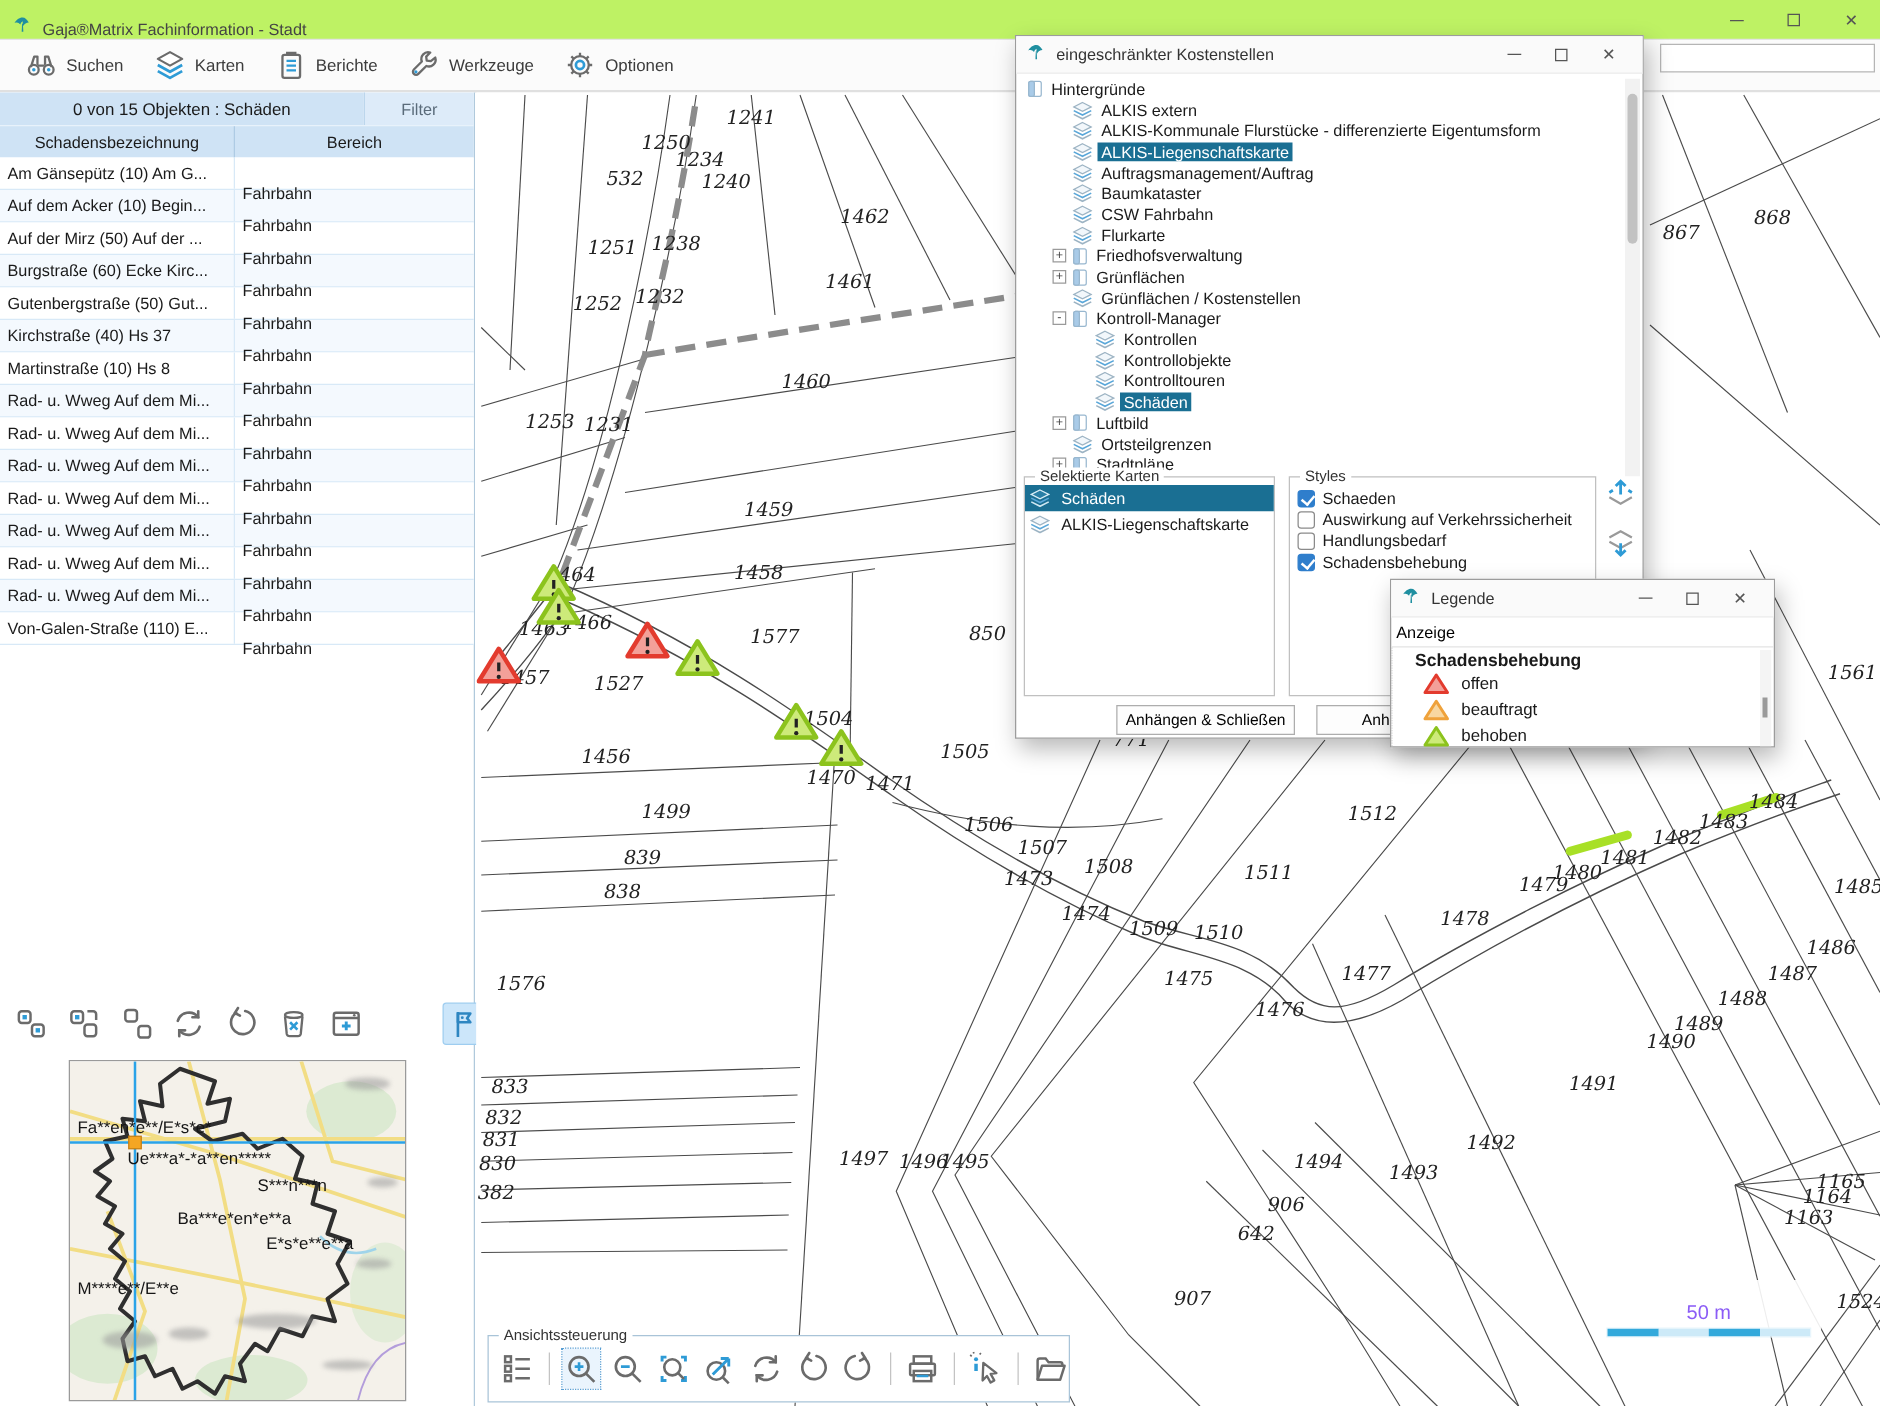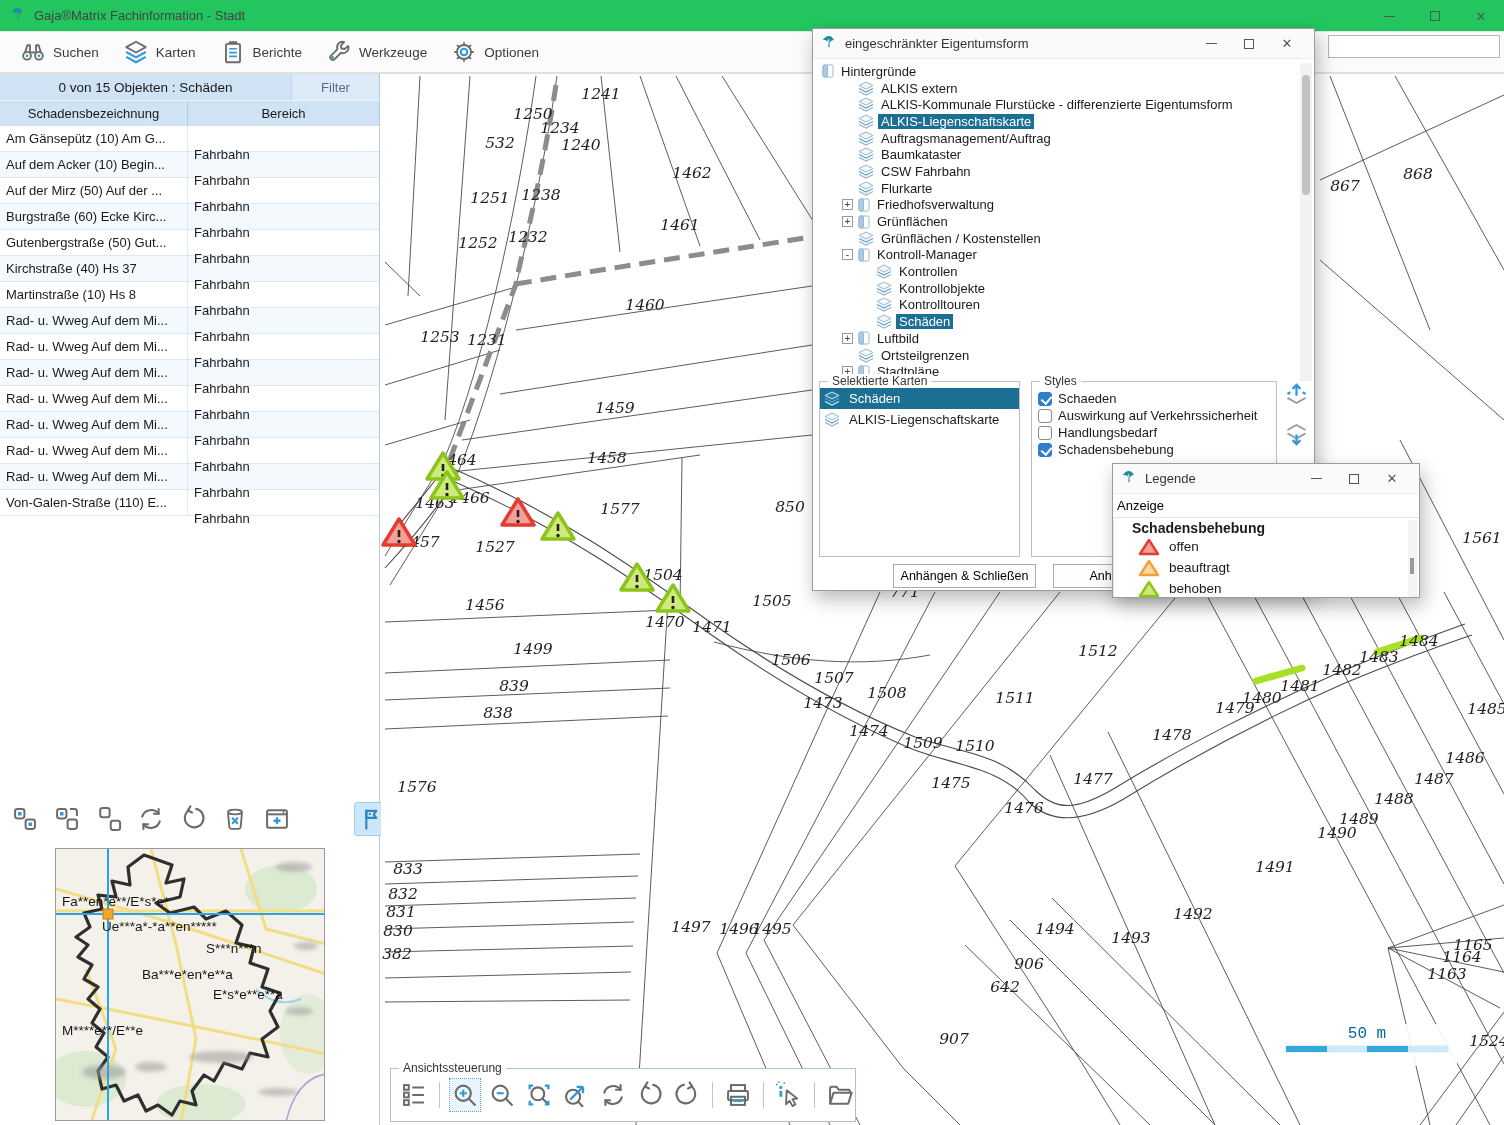--- a/index.html
+++ b/index.html
@@ -1,21 +1,21 @@
 <!DOCTYPE html>
 <html><head>
 <meta charset="utf-8">
 <style>
   html,body{margin:0;padding:0;background:#dcdcdc;}
   *{box-sizing:border-box;}
   .app{position:relative;width:1504px;height:1125px;background:#fff;overflow:hidden;
        font-family:"Liberation Sans",sans-serif;font-size:13px;color:#1a1a1a;}
   
-  .titlebar{position:absolute;left:0;top:0;width:100%;height:32px;background:#22c55e;
-            border-bottom:1px solid #e3e3e3;display:flex;align-items:center;padding:0 10px;}
+  .titlebar{position:absolute;left:0;top:0;width:100%;height:32px;background:#bef264;
+            border-bottom:1px solid #e3e3e3;display:flex;align-items:flex-end;padding:0 10px;}
   .titlebar .ttl{margin-left:8px;color:#444;font-size:13px;}
   .wbtns{position:absolute;right:0;top:0;height:32px;display:flex;}
   .wbtn{width:46px;height:32px;display:flex;align-items:center;justify-content:center;color:#555;font-size:13px;}
   .wbtn .minb{display:inline-block;width:11px;border-bottom:1.5px solid #555;}
   .wbtn .maxb{display:inline-block;width:10px;height:10px;border:1.2px solid #555;}
   
   .toolbar{position:absolute;left:0;top:32px;width:100%;height:42px;background:#fbfbfb;
            border-bottom:2px solid #e0e0e0;display:flex;align-items:center;padding-left:8px;}
   .tbtn{display:flex;align-items:center;gap:7px;padding:16px 12px;color:#3c3c3c;font-size:13.5px;cursor:default;}
   .tb-input{position:absolute;right:4px;top:3px;width:172px;height:23px;border:1px solid #b5b5b5;background:#fff;}
@@ -38,21 +38,21 @@
   .ptool{width:34px;height:34px;display:flex;align-items:center;justify-content:center;border-radius:3px;}
   .ptool.active{background:#cce6fa;border:1px solid #9ecdf0;}
   .ptool.gap{margin-left:52px;}
   
   .minimap{position:absolute;left:55px;top:774px;width:270px;height:273px;border:1px solid #9a9a9a;overflow:hidden;}
   
   #mapsvg{position:absolute;left:0;top:0;}
   
   .scalebar{position:absolute;left:896px;top:950px;width:180px;height:42px;background:rgba(255,255,255,.9);
             border-radius:3px;text-align:center;}
-  .scalebar .lbl{color:#0369a1;font-size:16px;margin-top:1px;font-family:Liberation Mono, monospace;}
+  .scalebar .lbl{color:#8b5cf6;font-size:16px;margin-top:18px;}
   .segs{display:flex;height:8px;margin:2px 8px 0 8px;border:1px solid #e8f5fc;}
   .segs div{flex:1;}
   
   .viewbar{position:absolute;left:9px;top:994px;width:466px;height:54px;border:1px solid #a9c4d8;background:#fff;}
   .viewbar .gl{position:absolute;left:8px;top:-8px;background:#fff;padding:0 4px;font-size:12px;color:#333;}
   .vicons{display:flex;align-items:center;height:100%;padding-left:8px;gap:7px;}
   .vic{width:32px;height:32px;display:flex;align-items:center;justify-content:center;}
   .vic.active{background:#eaf4fd;outline:1px dotted #5a9fd4;}
   .vsep{width:1px;height:26px;background:#c3c3c3;margin:0 3px;}
   
@@ -677,21 +677,21 @@
         </div>
     </div>
   </div>
 
   <div class="win km">
     <div class="wtbar">
       <span class="kmlogo"><svg width="16" height="16" viewBox="0 0 24 24">
             <path d="M12 3C8 3 4.5 6 2.5 9.5c3-1.2 5.2-.2 6.8 1.8.8-2 2-3.2 3.2-3.7-.5 2-.3 4 .6 5.6 1-2.6 3.6-4.2 6.4-4.2C17.5 5.5 15.2 3 12 3z" fill="#1f8fa0"></path>
             <path d="M11.5 10.5 11 20h2l-.5-9.5z" fill="#1f8fa0"></path>
           </svg></span>
-      <span class="ttl">eingeschränkter Eigentumsform</span>
+      <span class="ttl">eingeschränkter Kostenstellen</span>
       <span class="wbtn">
           <span class="minb"></span>
         </span>
       <span class="wbtn">
           <span class="maxb"></span>
         </span>
       <span class="wbtn">✕</span>
     </div>
     <div class="tree" id="tree">
         <div class="trow">

